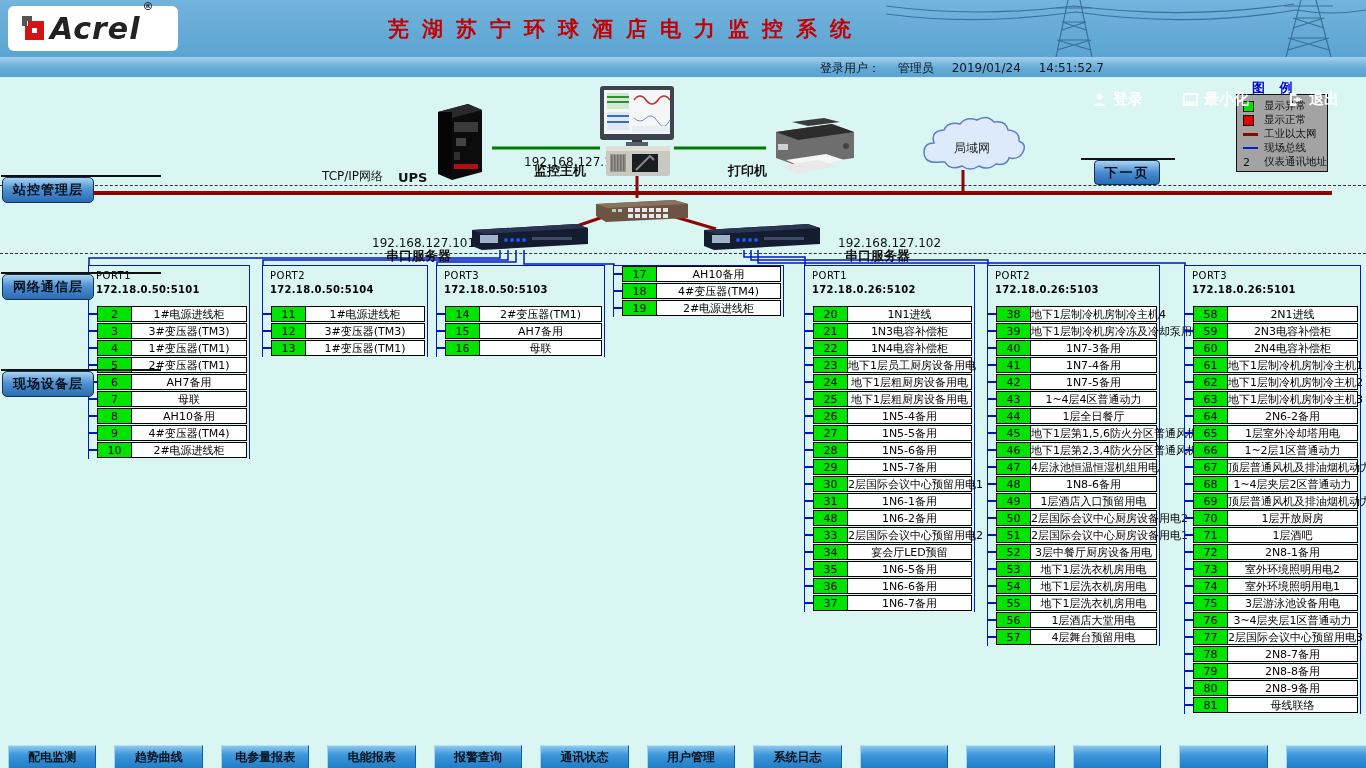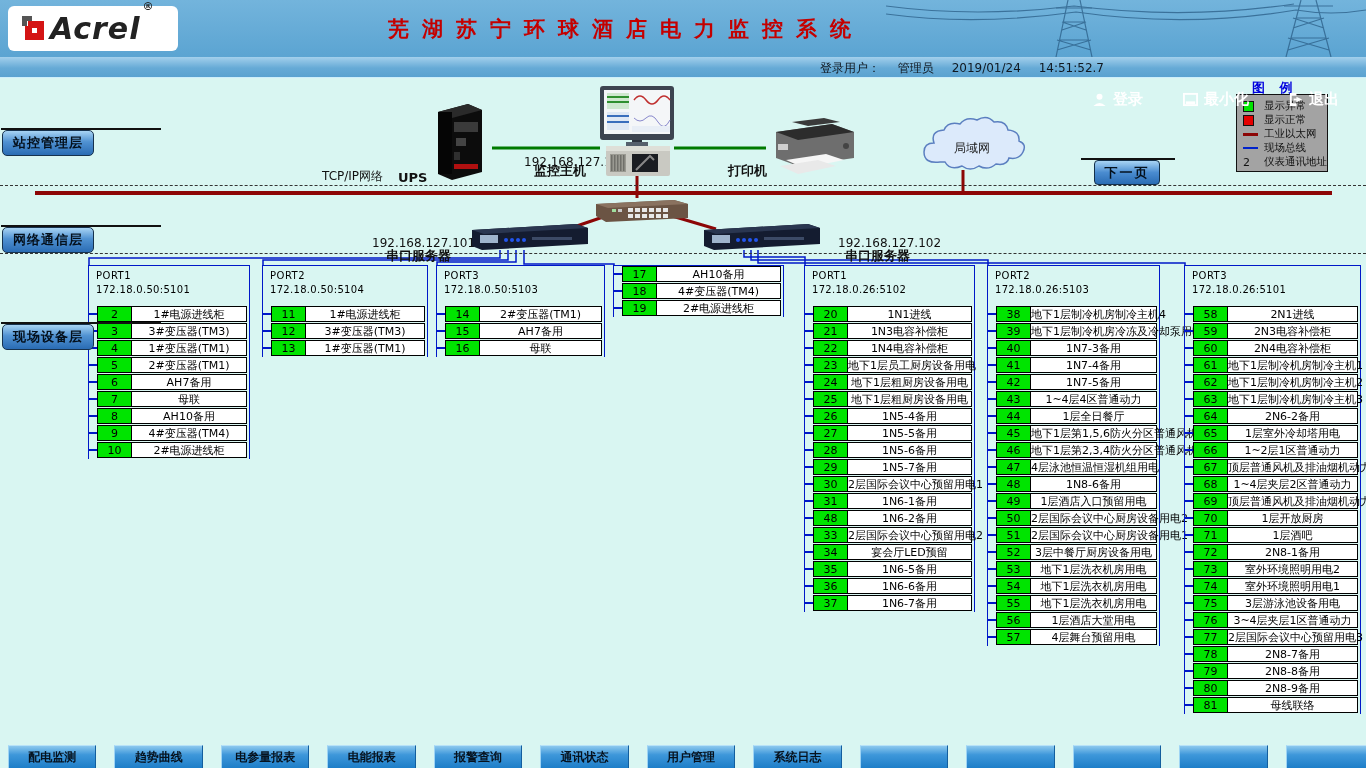--- a/index.html
+++ b/index.html
@@ -29,21 +29,21 @@
   .sub-btn svg { margin-right:6px; }
   #btn-login { left:1092px; } #btn-min { left:1183px; } #btn-exit { left:1288px; }
 
   
   .dash-line { position:absolute; left:0; width:1366px; height:0; border-top:1px dashed #333; z-index:1;}
 
   
   .layer-btn { position:absolute; left:2px; width:92px; height:26px; border-radius:5px;
     background:linear-gradient(180deg,#a8d4f4 0%,#5092d2 45%,#2a6cb4 100%);
     border:1px solid #16324e; color:#04101c; font-size:13px; font-weight:bold;
-    display:flex; align-items:center; justify-content:center; letter-spacing:1px; z-index:3; }
+    display:flex; align-items:center; justify-content:center; letter-spacing:1px; z-index:3;margin-top:47px; }
   .layer-btn::before { content:''; position:absolute; left:-2px; top:-3px; width:160px; height:2px; background:#111; }
 
   .tcpip-label { position:absolute; left:322px; top:168px; font-size:12px; color:#111; z-index:2; }
 
   
   .dev-label { position:absolute; font-size:13px; font-weight:bold; color:#111; white-space:nowrap; z-index:2;margin-top:28px; }
   .dev-ip { position:absolute; font-size:12px; color:#111; white-space:nowrap; z-index:2; }
   .dev { position:absolute; z-index:2; }
 
   
@@ -64,21 +64,21 @@
   .next-btn { position:absolute; left:1094px; top:160px; width:66px; height:25px; border-radius:4px;
     background:linear-gradient(180deg,#a8d4f4 0%,#4a8cd0 50%,#2a6cb4 100%);
     border:1px solid #14304a; color:#04101c; font-size:13px; font-weight:bold;
     display:flex; align-items:center; justify-content:center; letter-spacing:2px; z-index:3; cursor:pointer; }
   .next-btn::before { content:''; position:absolute; left:-14px; top:-3px; width:94px; height:2px; background:#111; }
 
   
   .col { position:absolute; border:1px solid #0018c8; border-bottom:none; background:transparent; z-index:2; }
   .col-head { height:40px; padding:4px 0 0 7px; }
   .col-port { font-size:10px; color:#000; letter-spacing:.5px; }
-  .col-addr { font-size:10px; color:#000; margin-top:3px; letter-spacing:.3px; }
+  .col-addr { font-size:10px; color:#000; margin-top:3px; letter-spacing:.3px;font-weight:bold; }
   .row { position:relative; height:16px; margin:0 2px 1px 8px; border:1px solid #000;
     display:flex; background:#fff; cursor:pointer; }
   .row::before { content:''; position:absolute; left:-9px; top:6px; width:8px; height:2px; background:#0018c8; }
   .row-num { width:34px; background:#00e400; border-right:1px solid #000; color:#000;
     font-size:11px; display:flex; align-items:center; justify-content:center; flex:none; }
   .row-lbl { flex:1; display:flex; align-items:center; justify-content:center;
     font-size:11px; color:#000; white-space:nowrap; overflow:visible; }
 
   
   .bottomnav { position:absolute; left:8px; top:745px; width:1366px; height:23px; display:flex; z-index:5;gap:18px; }

